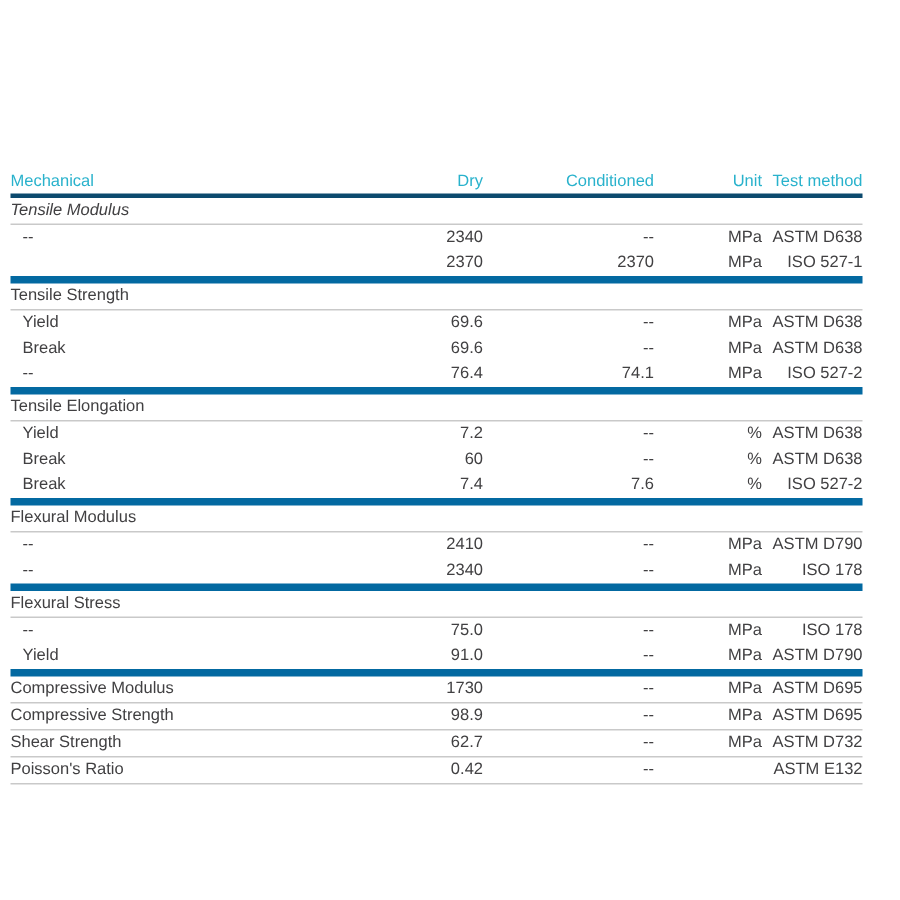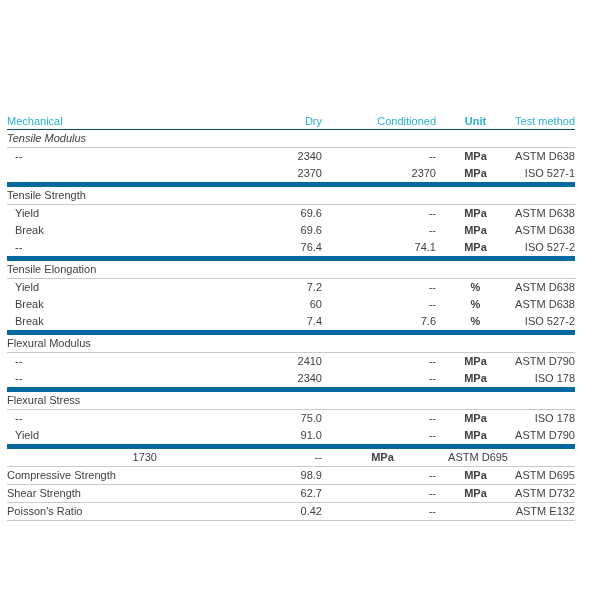--- a/index.html
+++ b/index.html
@@ -21,26 +21,26 @@
   }
   .grid-row {
     display: grid;
     grid-template-columns: 150px 165px 114px 72px 67px;
     line-height: 17px;
     min-height: 17px;
     align-items: center;
   }
   .grid-row.header {
     color: #29b2cc;
-    border-bottom: 1px solid #0c4a6e;
+    border-bottom: 3px solid #0c4a6e;
     line-height: 16px;
   }
   .c-dry, .c-cond, .c-method { text-align: right; white-space: nowrap; }
   .c-label { text-align: left; white-space: nowrap; }
-  .c-unit { text-align: center; padding-left: 7px; white-space: nowrap; font-weight: bold; }
+  .c-unit { text-align: right; padding-left: 7px; white-space: nowrap; }
   .grid-row.data .c-label { padding-left: 8px; }
   .grid-row.bordered {
     border-top: 5px solid #0369a1;
     border-bottom: 1px solid #c9c9c9;
   }
   .grid-row.bordered + .grid-row.bordered { border-top: 0; }
   .grid-row.header + .grid-row.bordered { border-top: 0; font-style: italic; }
 </style>
 </head>
 <body>
@@ -166,20 +166,21 @@
       <div class="c-method">ISO 178</div>
     </div>
     <div class="grid-row data">
       <div class="c-label">Yield</div>
       <div class="c-dry">91.0</div>
       <div class="c-cond">--</div>
       <div class="c-unit">MPa</div>
       <div class="c-method">ASTM D790</div>
     </div>
     <div class="grid-row bordered prop">
+      <div class="c-label">Compressive Modulus</div>
       <div class="c-dry">1730</div>
       <div class="c-cond">--</div>
       <div class="c-unit">MPa</div>
       <div class="c-method">ASTM D695</div>
     </div>
     <div class="grid-row bordered prop">
       <div class="c-label">Compressive Strength</div>
       <div class="c-dry">98.9</div>
       <div class="c-cond">--</div>
       <div class="c-unit">MPa</div>

